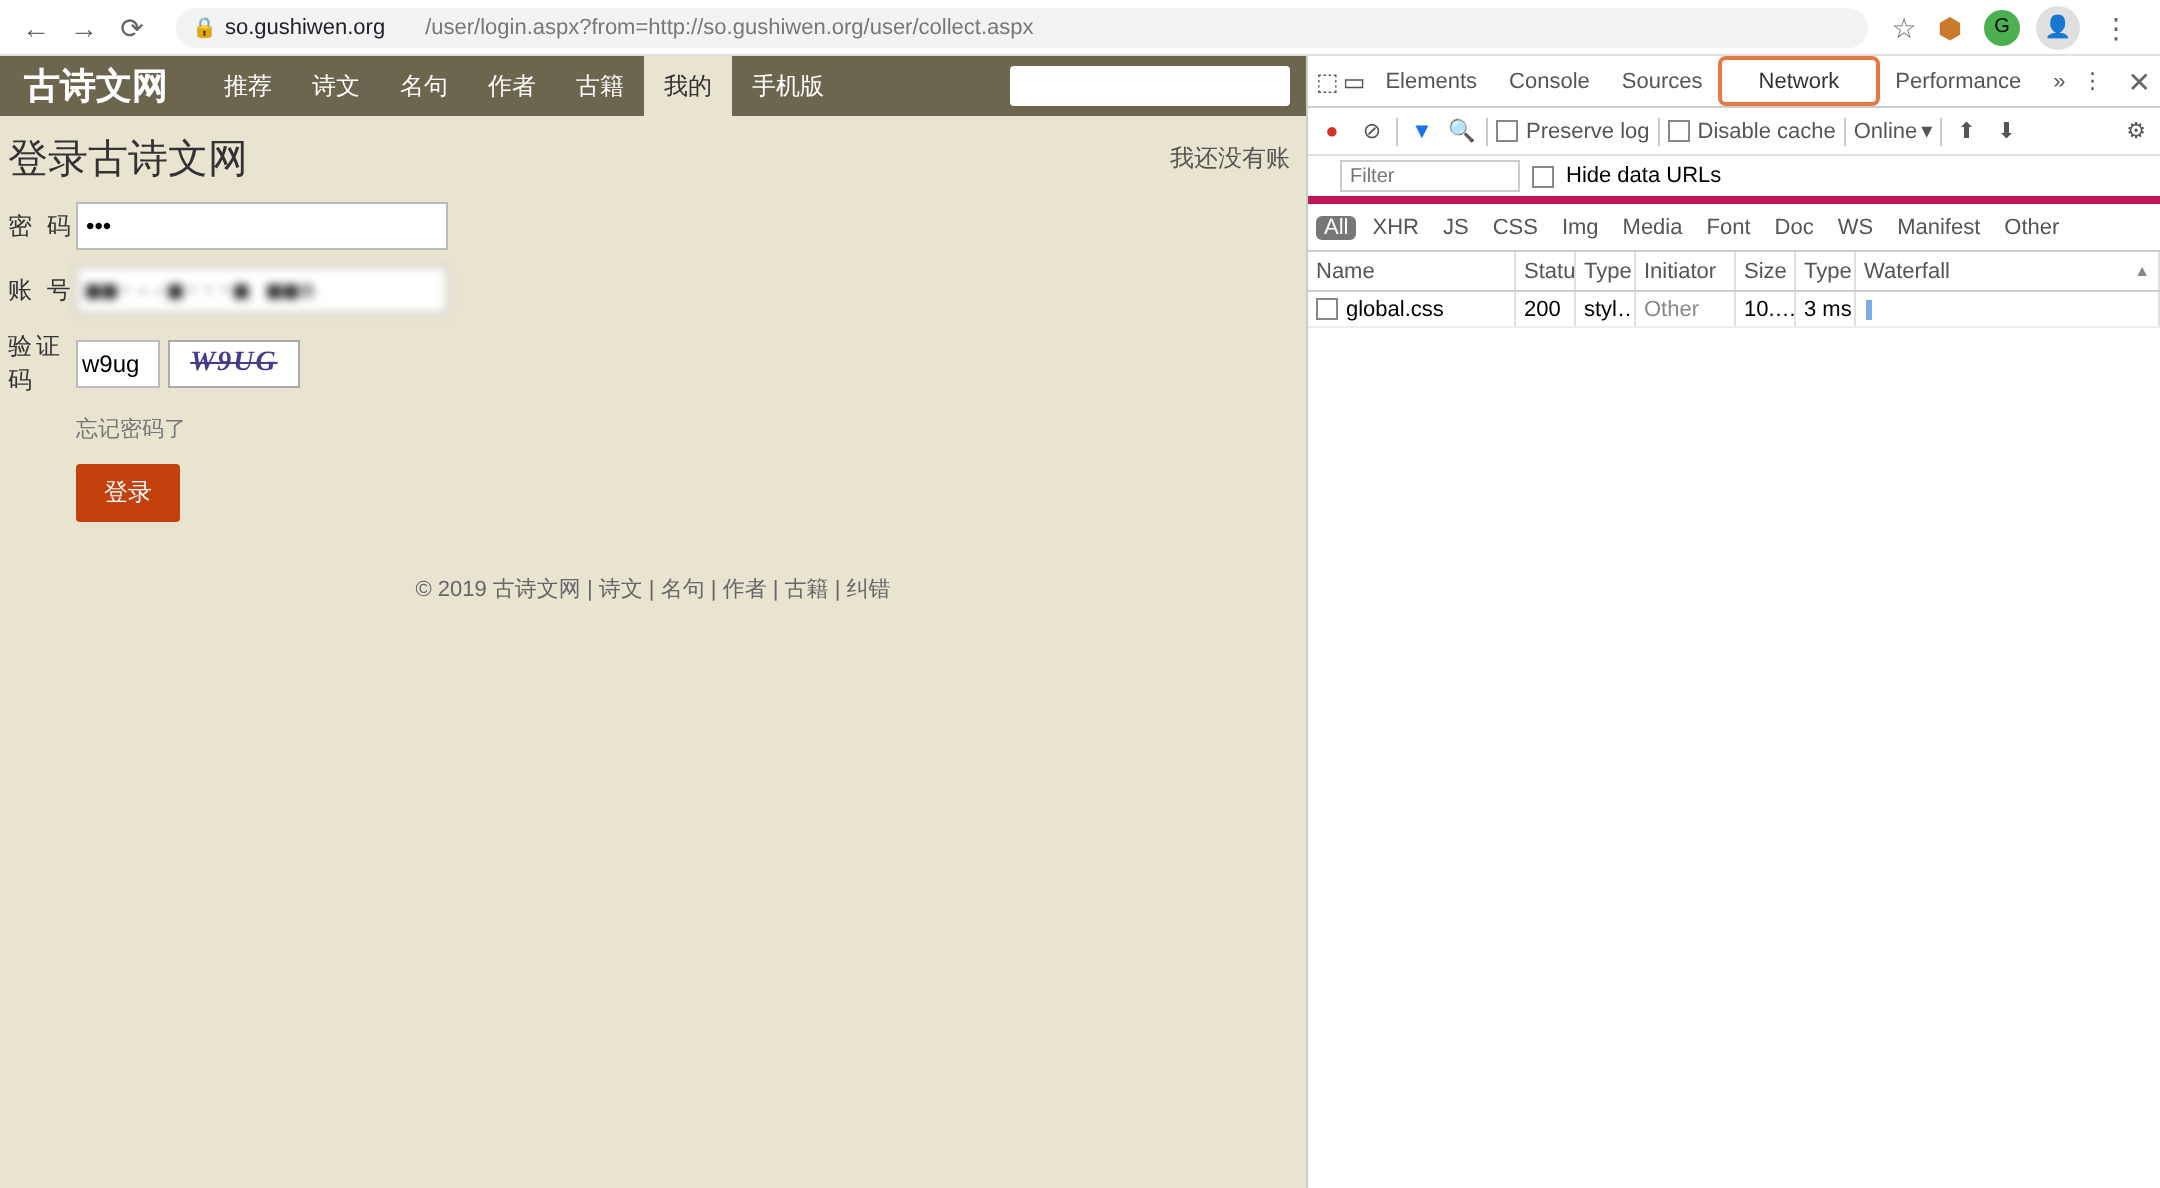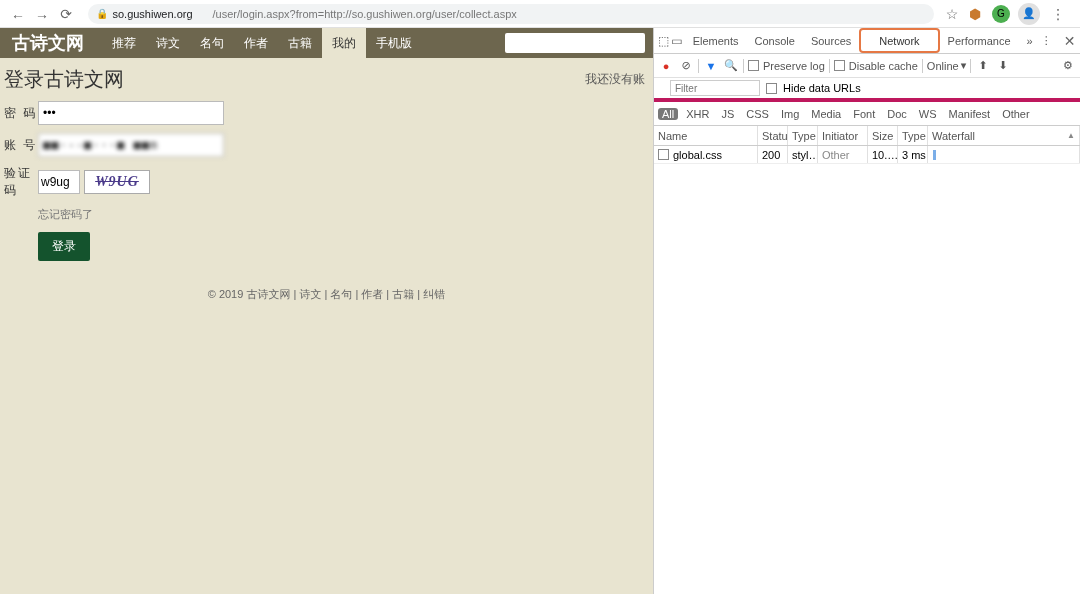--- a/index.html
+++ b/index.html
@@ -33,21 +33,21 @@
     .login-bar { display: flex; justify-content: space-between; align-items: center; padding: 8px 8px 8px 4px; }
     .login-title { font-size: 20px; color: #333; }
     .no-account { font-size: 12px; color: #555; }
     .form-area { padding: 0 4px; }
     .form-row { display: flex; align-items: center; margin-bottom: 8px; }
     .form-label { width: 34px; font-size: 12px; color: #333; letter-spacing: 2px; }
     .form-input { width: 186px; height: 24px; border: 1px solid #bbb; background: #fff; padding: 0 4px; font-size: 12px; }
     .captcha-input { width: 42px; height: 24px; border: 1px solid #bbb; background: #fff; padding: 0 2px; font-size: 12px; }
     .captcha-img { width: 66px; height: 24px; background: #fff; border: 1px solid #aaa; margin-left: 4px; display: flex; align-items: center; justify-content: center; font-family: Georgia, serif; font-weight: bold; letter-spacing: 1px; color: #4a3a8a; font-size: 14px; font-style: italic; text-decoration: line-through; }
     .forgot-link { font-size: 11px; color: #777; margin-left: 34px; margin-bottom: 10px; cursor: pointer; }
-    .login-btn { margin-left: 34px; background: #14532d; color: #fff; border: none; padding: 6px 14px; font-size: 12px; cursor: pointer; border-radius: 2px; }
+    .login-btn { margin-left: 34px; background: #c2410c; color: #fff; border: none; padding: 6px 14px; font-size: 12px; cursor: pointer; border-radius: 2px; }
     
     .footer { font-size: 11px; color: #666; text-align: center; margin-top: 26px; }
     
     
     .dt-tabs { display: flex; align-items: center; height: 26px; border-bottom: 1px solid #ccc; font-size: 11px; color: #555; padding-left: 4px; }
     .dt-tab-icon { width: 18px; height: 18px; display: flex; align-items: center; justify-content: center; color: #555; font-size: 12px; margin-right: 2px; }
     .dt-tab { padding: 0 8px; display: flex; align-items: center; height: 100%; cursor: pointer; }
     .dt-network-highlight { border: 2px solid #e67844 !important; border-radius: 4px; padding: 2px 18px; color: #333; }
     .dt-tabs-right { margin-left: auto; display: flex; gap: 6px; align-items: center; padding-right: 4px; }
     .dt-close { padding: 0 6px; cursor: pointer; font-size: 14px; color: #666; }

